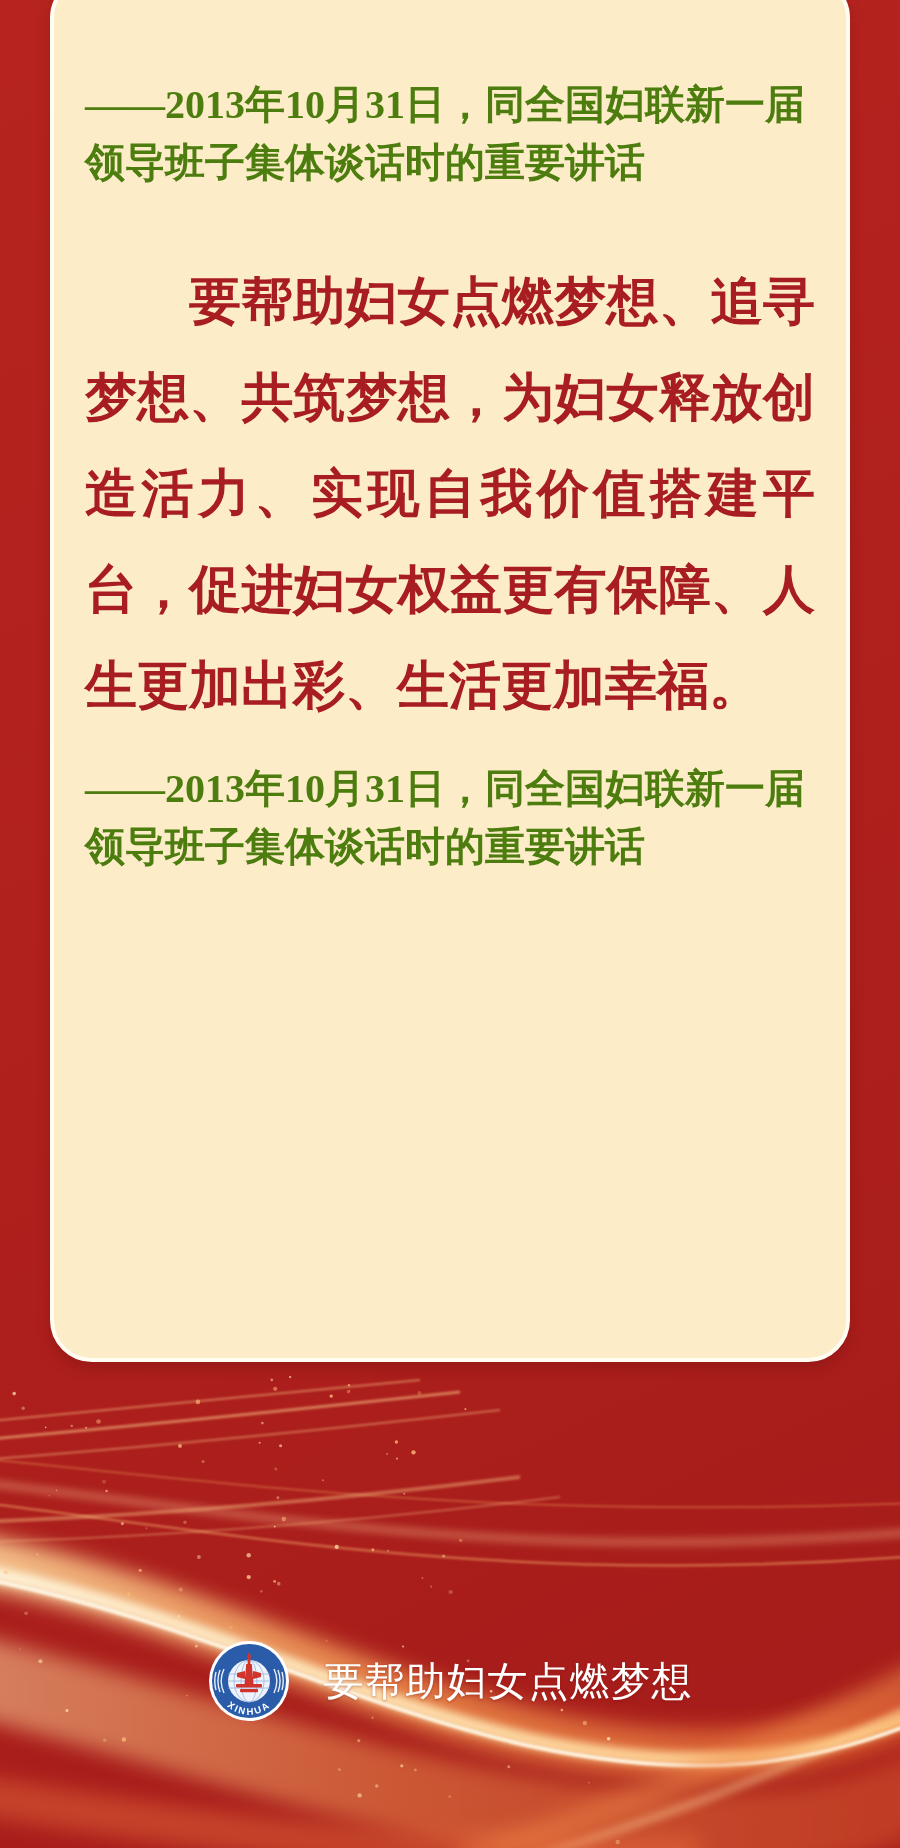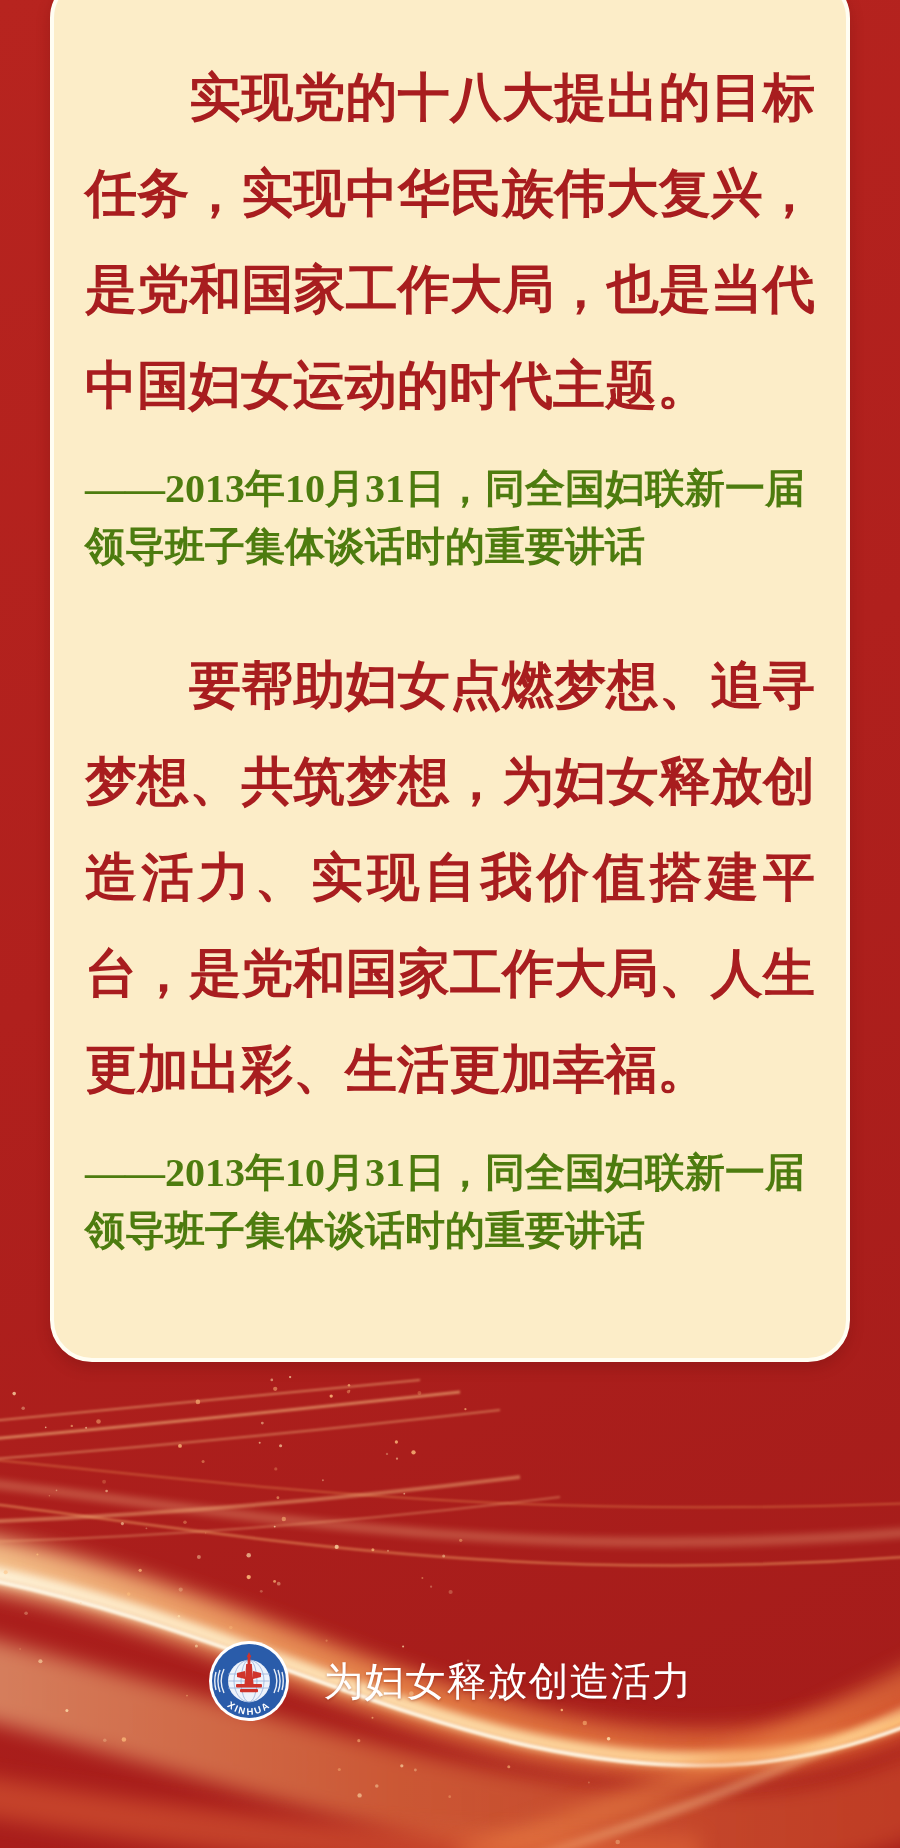--- a/index.html
+++ b/index.html
@@ -56,23 +56,22 @@
     text-shadow:0 1px 3px rgba(120,20,10,.4);
     white-space:nowrap;
   }
 </style>
 </head>
 <body>
 
 <div class="poster">
 
   <div class="card">
-    <p class="quote">实现党的十八大提出的目标任务，实现中华民族伟大复兴，是党和国家工作大局，也是当代中国妇女运动的时代主题。</p>
     <p class="attribution">——2013年10月31日，同全国妇联新一届领导班子集体谈话时的重要讲话</p>
-    <p class="quote second">要帮助妇女点燃梦想、追寻梦想、共筑梦想，为妇女释放创造活力、实现自我价值搭建平台，是党和国家工作大局、人生更加出彩、生活更加幸福。</p>
+    <p class="quote second">要帮助妇女点燃梦想、追寻梦想、共筑梦想，为妇女释放创造活力、实现自我价值搭建平台，促进妇女权益更有保障、人生更加出彩、生活更加幸福。</p>
     <p class="attribution">——2013年10月31日，同全国妇联新一届领导班子集体谈话时的重要讲话</p>
   </div>
 
   <svg class="swirl" viewBox="0 0 900 486" xmlns="http://www.w3.org/2000/svg">
     <defs>
       <linearGradient id="goldGrad" x1="0" y1="0" x2="1" y2="0">
         <stop offset="0" stop-color="#ffdda0" stop-opacity="0.95"></stop>
         <stop offset="0.45" stop-color="#f59a52" stop-opacity="0.85"></stop>
         <stop offset="1" stop-color="#e86a33" stop-opacity="0.7"></stop>
       </linearGradient>
@@ -240,16 +239,16 @@
         <polygon points="12,-8 4,-10 4,-2 12,-4"></polygon>
         <rect x="-13" y="3" width="26" height="3.6" rx="1"></rect>
         <rect x="-9" y="8" width="18" height="3.2" rx="1"></rect>
       </g>
 
       <path id="arcPath" d="M -26,21 A 33 33 0 0 0 26,21" fill="none"></path>
       <text font-family="Liberation Sans, DejaVu Sans, sans-serif" font-size="9.5" fill="#ffffff" letter-spacing="2" font-weight="bold">
         <textPath href="#arcPath" startOffset="50%" text-anchor="middle">XINHUA</textPath>
       </text>
     </svg>
-    <span class="publisher">为妇女释放创造活力</span>
+    <span class="publisher">要帮助妇女点燃梦想</span>
   </div>
 
 </div>
 
 </body></html>

